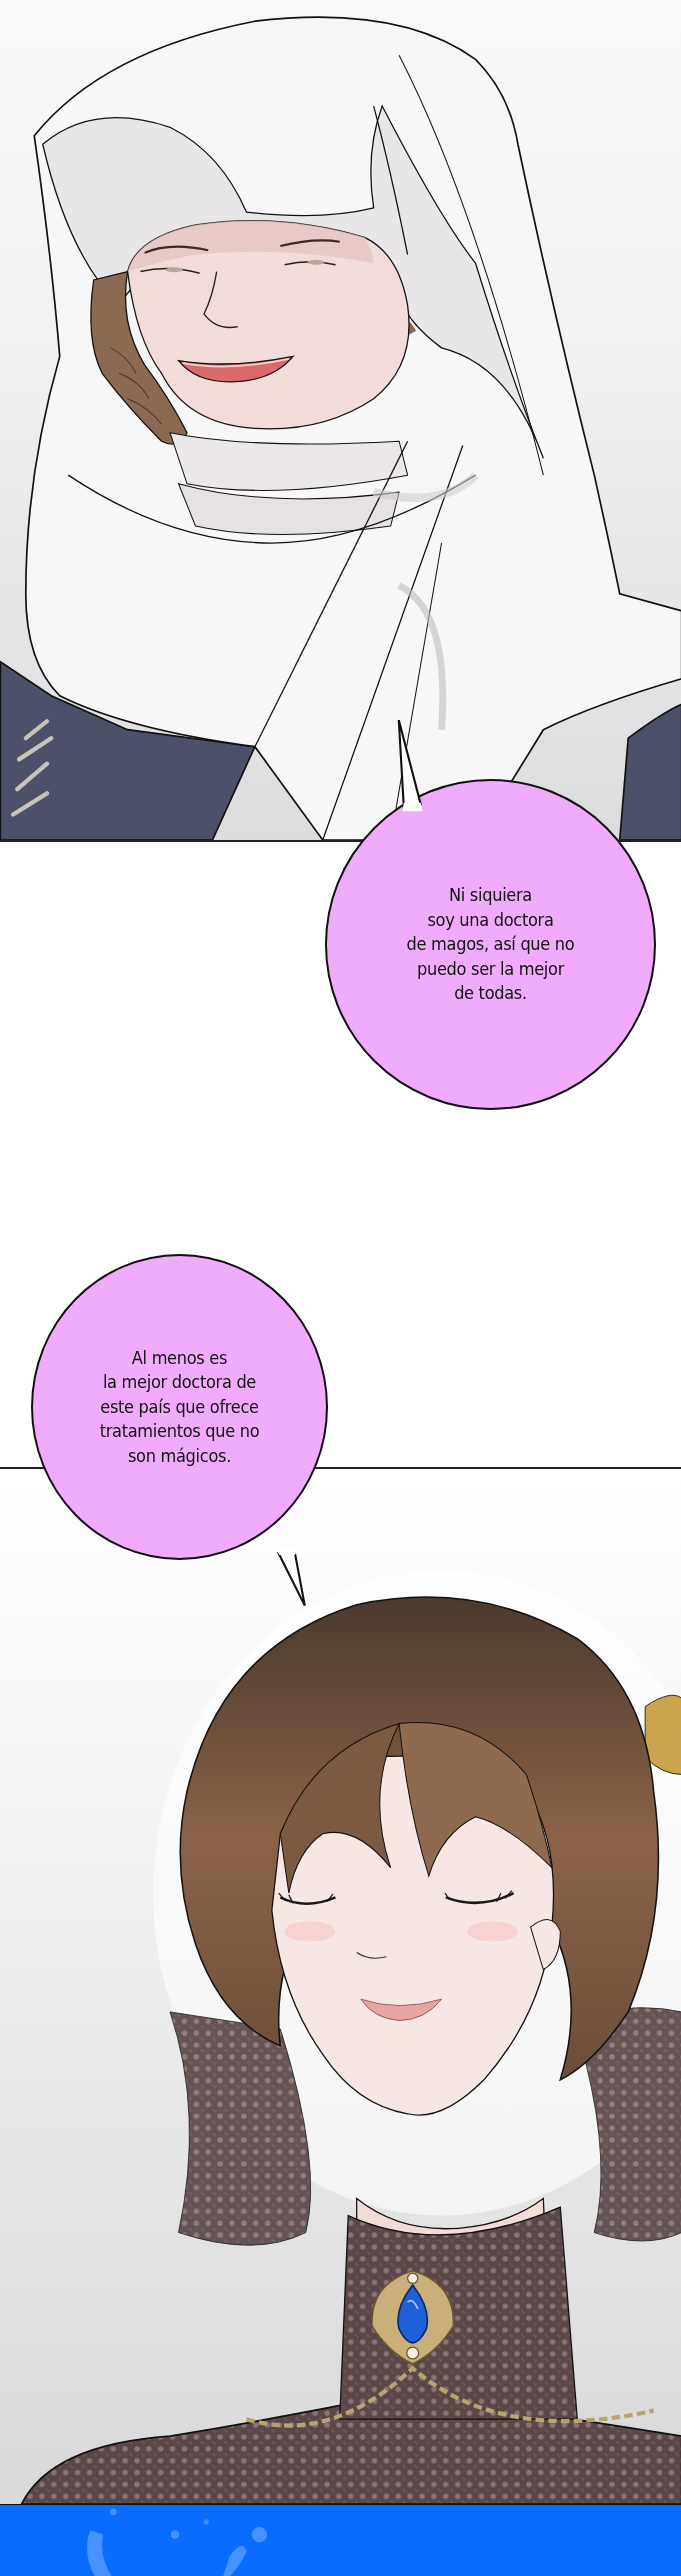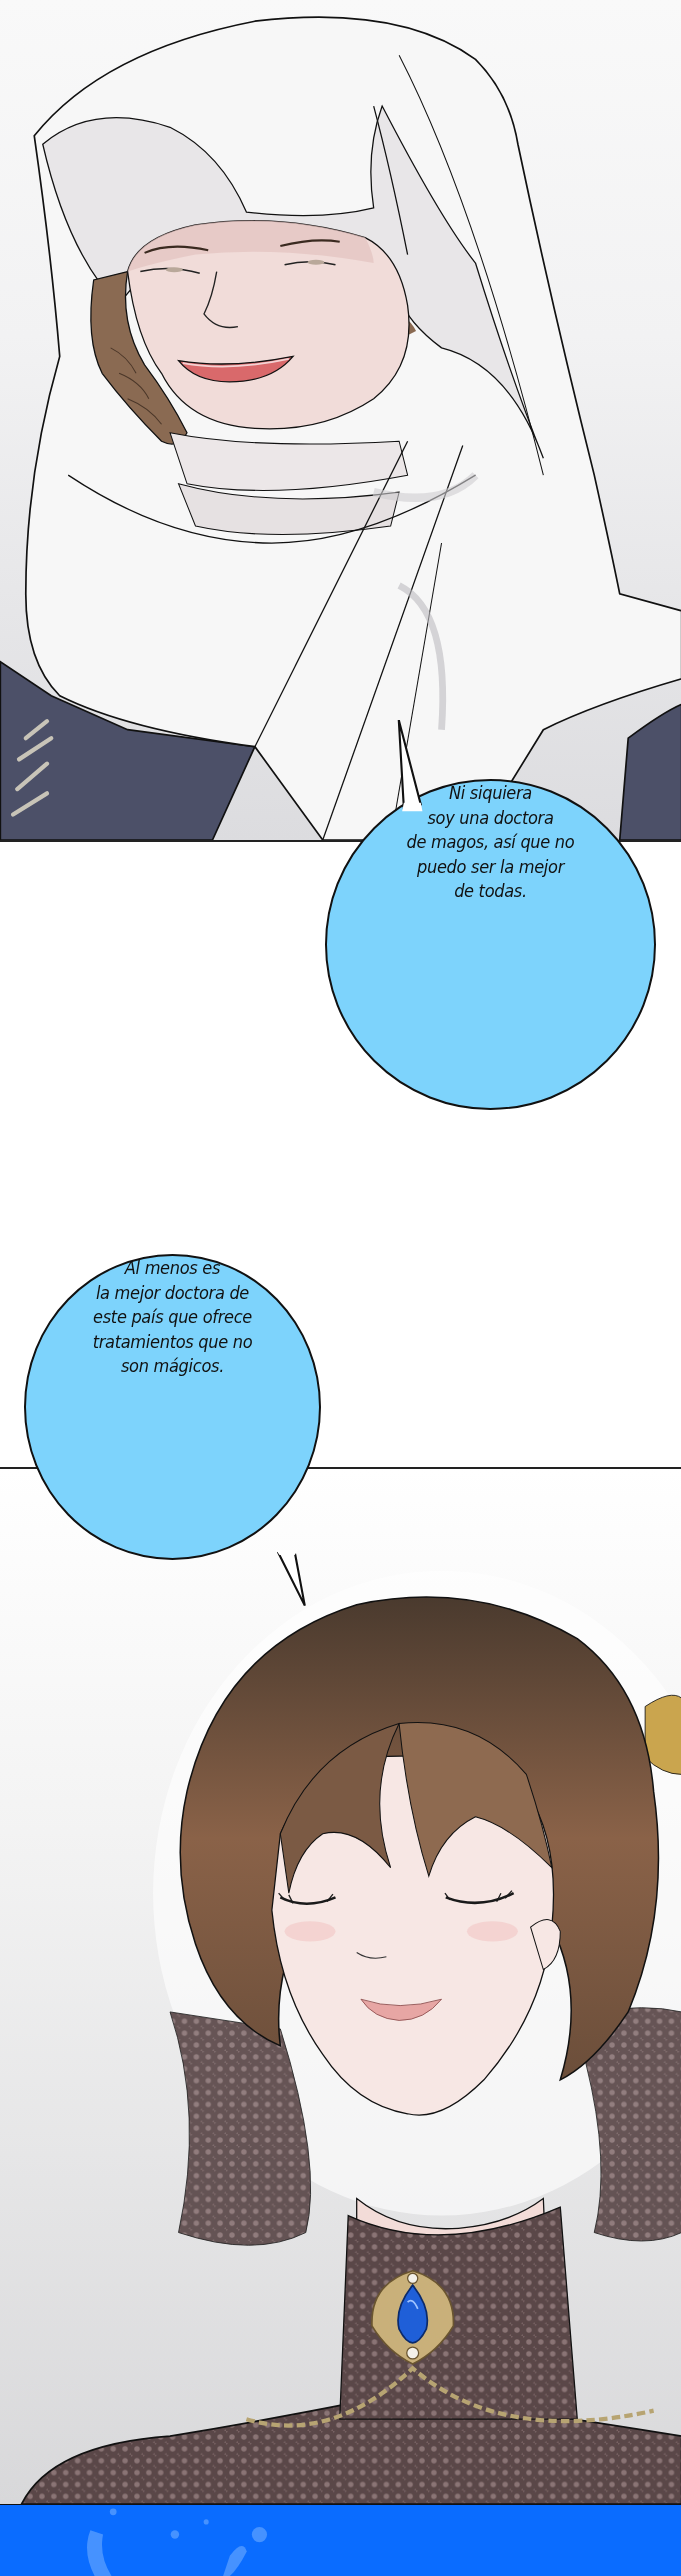--- a/index.html
+++ b/index.html
@@ -2,24 +2,24 @@
 <html style="font-size:13.6px"><head>
 <meta charset="utf-8">
 <style>
   html, body { margin: 0; padding: 0; }
   body { width: 682px; height: 2576px; position: relative; overflow: hidden; background: #ffffff; font-family: "DejaVu Sans", sans-serif; }
   .panel { position: absolute; left: 0; width: 682px; overflow: hidden; }
   #panel-1 { top: 0; height: 840px; background: linear-gradient(180deg, #f9f9f9 0%, #f2f2f3 40%, #dcdcdf 100%); border-bottom: 2.5px solid #222; }
   #panel-2 { top: 1467px; height: 1035px; background: linear-gradient(180deg, #ffffff 0%, #f3f3f3 35%, #d8d8da 100%); border-top: 2.5px solid #222; border-bottom: 2.5px solid #111; }
   #footer-band { position: absolute; left: 0; top: 2505px; width: 682px; height: 71px; background: #0a6cff; overflow: hidden; }
   svg { display: block; }
-  .bubble { position: absolute; background: #7dd3fc; border: 2.1px solid #111; border-radius: 50%; display: flex; align-items: flex-start; justify-content: center; text-align: center; box-sizing: border-box; z-index: 5; font-style: italic; }
+  .bubble { position: absolute; background: #f0abfc; border: 2.1px solid #111; border-radius: 50%; display: flex; align-items: center; justify-content: center; text-align: center; box-sizing: border-box; z-index: 5; }
   .bubble-text { font-family: "DejaVu Sans Condensed", "DejaVu Sans", sans-serif; font-stretch: condensed; font-size: 18px; line-height: 24.6px; color: #111; white-space: pre-line; letter-spacing: -0.3px; }
   #bubble-1 { left: 325px; top: 779px; width: 331px; height: 331px; }
-  #bubble-2 { left: 24px; top: 1254px; width: 297px; height: 306px; }
+  #bubble-2 { left: 31px; top: 1254px; width: 297px; height: 306px; }
   .tail { position: absolute; z-index: 6; }
 </style>
 </head>
 <body>
 
 <div id="panel-1" class="panel">
   <svg width="682" height="840" viewBox="0 0 803 990">
 
     <path d="M0 780 L0 990 L250 990 L300 880 L150 860 L60 820 Z" fill="#4c5068" stroke="#111" stroke-width="2"></path>
     <path d="M740 870 Q780 840 803 830 L803 990 L730 990 Z" fill="#4c5068" stroke="#111" stroke-width="2"></path>

